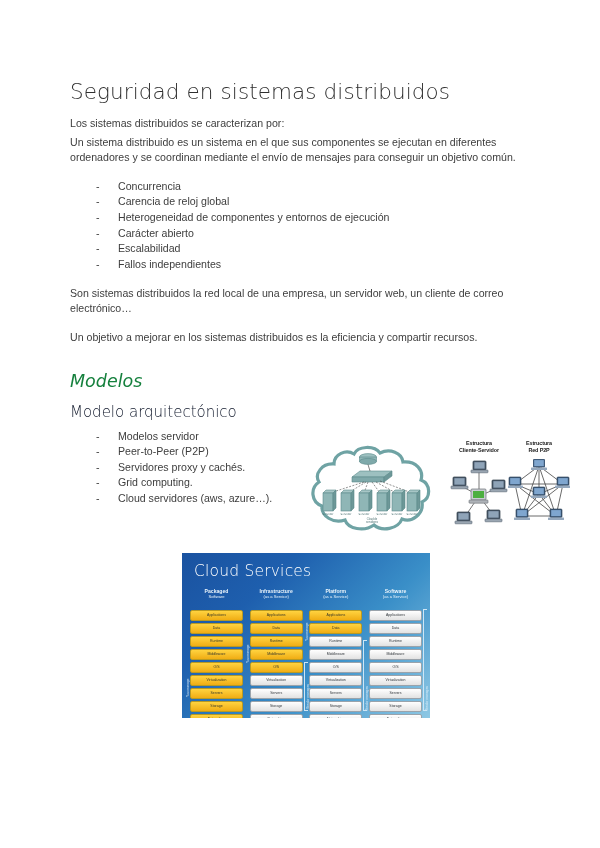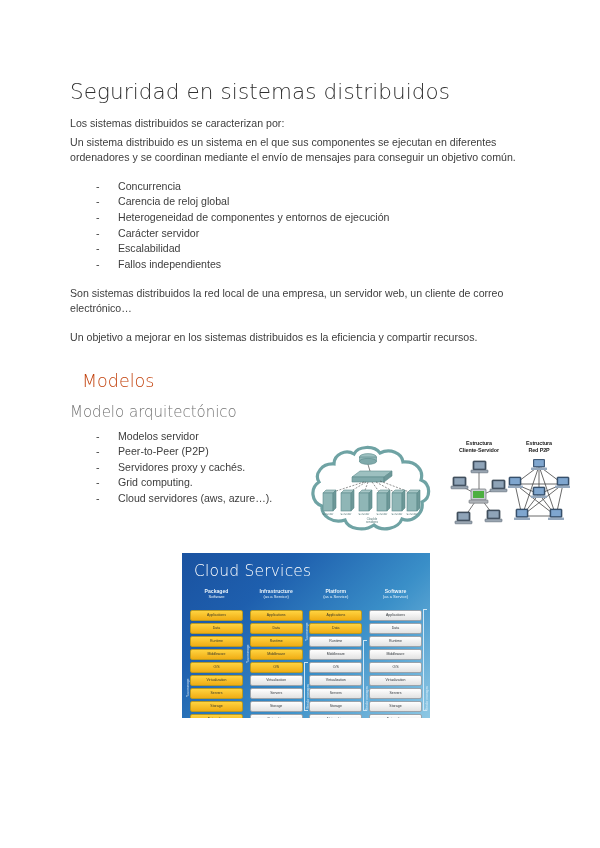--- a/index.html
+++ b/index.html
@@ -35,29 +35,30 @@
     font-size: 21.5px;
     letter-spacing: 0.1px;
     color: #2f2f2f;
     margin: 0 0 11px 0;
     line-height: 1.15;
   }
   h2.sec-title {
     font-family: "DejaVu Sans", sans-serif;
     font-weight: 300;
     font-size: 17.5px;
-    color: #c2410c;
-    margin: 26px 0 13px 12px;
+    color: #15803d;
+    margin: 26px 0 13px 0;
     line-height: 1.15;
+    font-style: italic;
   }
   h3.sub-title {
     font-family: "DejaVu Sans", sans-serif;
     font-weight: 300;
     font-size: 15px;
-    color: #737373;
+    color: #0f172a;
     margin: 0 0 7px 0;
     line-height: 1.15;
   }
   p.para {
     font-size: 10.6px;
     line-height: 1.42;
     margin: 0 0 14px 0;
     color: #3d3d3d;
     text-align: left;
   }
@@ -218,21 +219,21 @@
     <h1 class="doc-title">Seguridad en sistemas distribuidos</h1>
 
     <p class="para tight">Los sistemas distribuidos se caracterizan por:</p>
 
     <p class="para">Un sistema distribuido es un sistema en el que sus componentes se ejecutan en diferentes ordenadores y se coordinan mediante el envío de mensajes para conseguir un objetivo común.</p>
 
     <ul class="dash-list">
       <li><span class="dash">-</span><span>Concurrencia</span></li>
       <li><span class="dash">-</span><span>Carencia de reloj global</span></li>
       <li><span class="dash">-</span><span>Heterogeneidad de componentes y entornos de ejecución</span></li>
-      <li><span class="dash">-</span><span>Carácter servidor</span></li>
+      <li><span class="dash">-</span><span>Carácter abierto</span></li>
       <li><span class="dash">-</span><span>Escalabilidad</span></li>
       <li><span class="dash">-</span><span>Fallos independientes</span></li>
     </ul>
 
     <p class="para">Son sistemas distribuidos la red local de una empresa, un servidor web, un cliente de correo electrónico…</p>
 
     <p class="para">Un objetivo a mejorar en los sistemas distribuidos es la eficiencia y compartir recursos.</p>
 
     <h2 class="sec-title">Modelos</h2>
 

